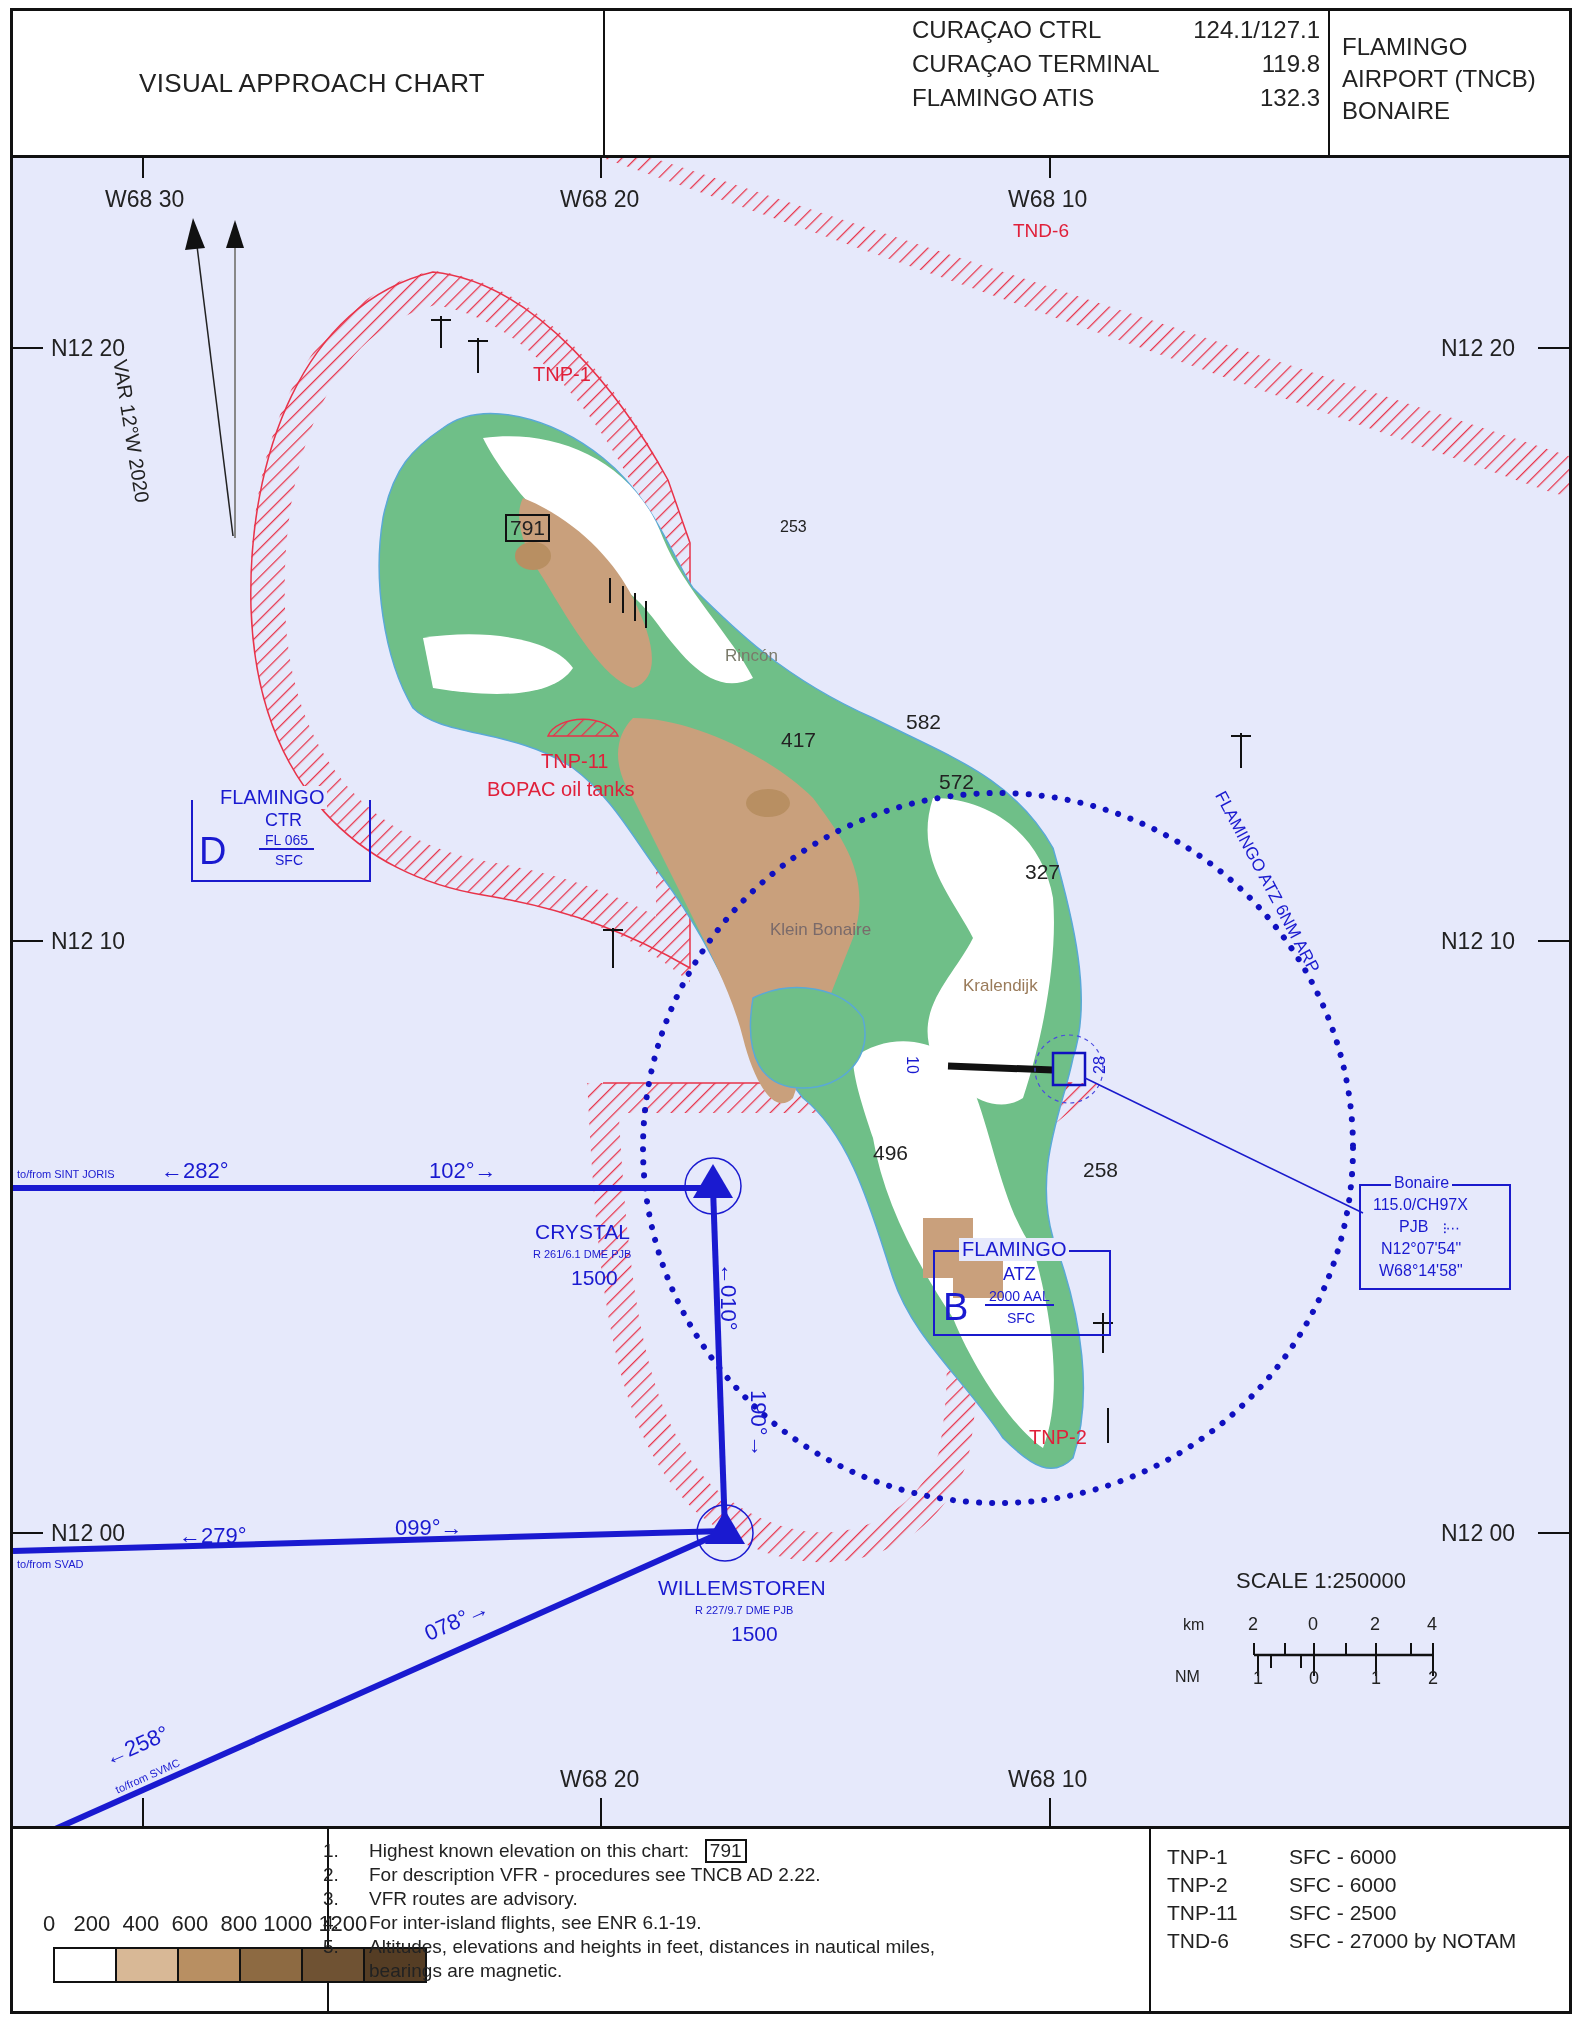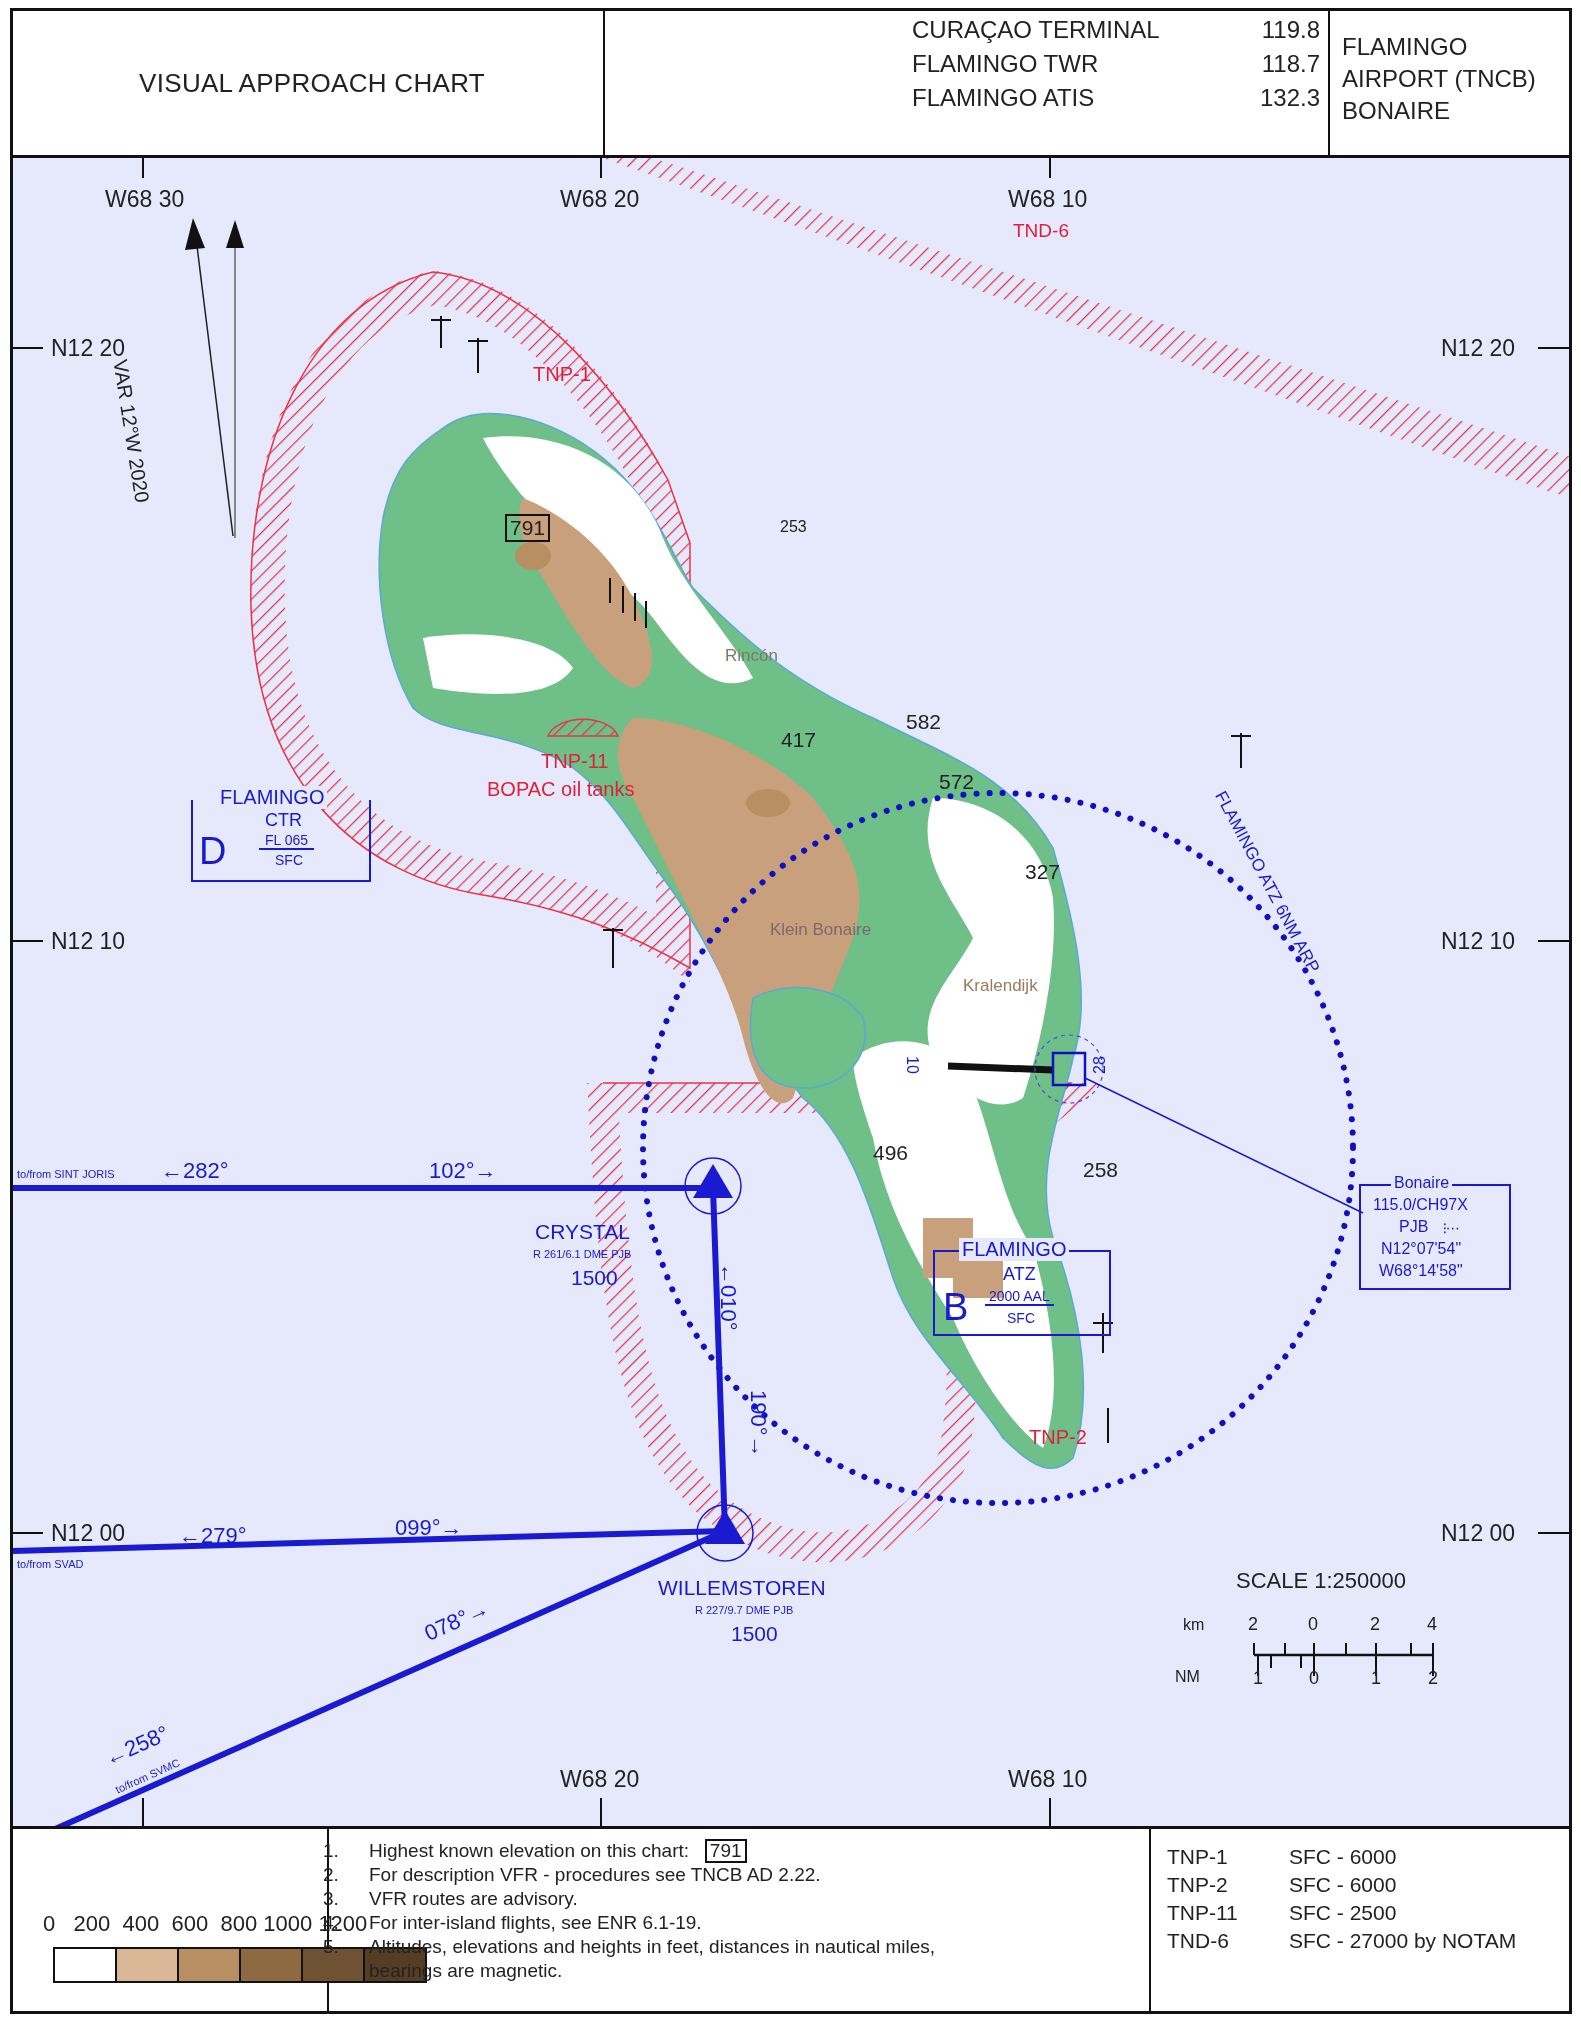--- a/index.html
+++ b/index.html
@@ -27,26 +27,26 @@
 </style>
 </head>
 <body>
 
 <div class="hdr">
   <div class="hcell" style="left:8px;width:584px;display:flex;align-items:center;justify-content:center;">
     <span class="title">VISUAL APPROACH CHART</span>
   </div>
   <div class="hcell" style="left:881px;width:436px;padding:2px 8px 0 18px;">
     <div class="freqrow">
+        <span>CURAÇAO CTRL</span>
+        <span>124.1/127.1</span>
+      </div>
+    <div class="freqrow">
         <span>CURAÇAO TERMINAL</span>
         <span>119.8</span>
-      </div>
-    <div class="freqrow">
-        <span>FLAMINGO TWR</span>
-        <span>118.7</span>
       </div>
     <div class="freqrow">
         <span>FLAMINGO ATIS</span>
         <span>132.3</span>
       </div>
   </div>
   <div class="hcell" style="left:1317px;width:239px;border-right:none;padding:20px 0 0 12px;">
     <div class="hline">FLAMINGO</div>
     <div class="hline">AIRPORT (TNCB)</div>
     <div class="hline">BONAIRE</div>

